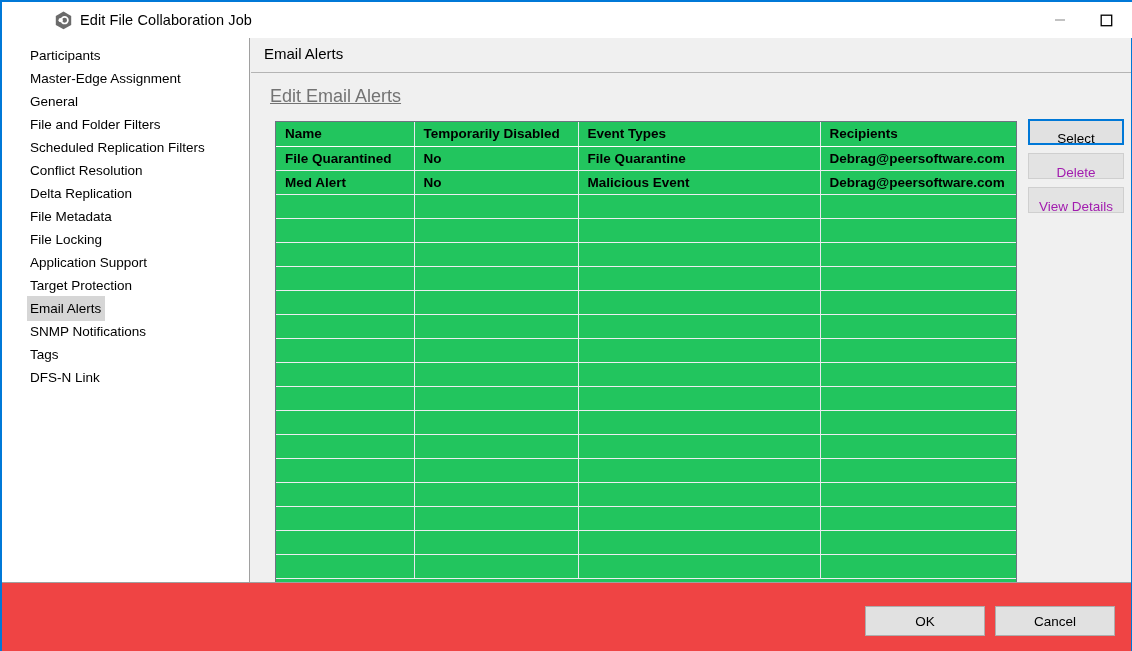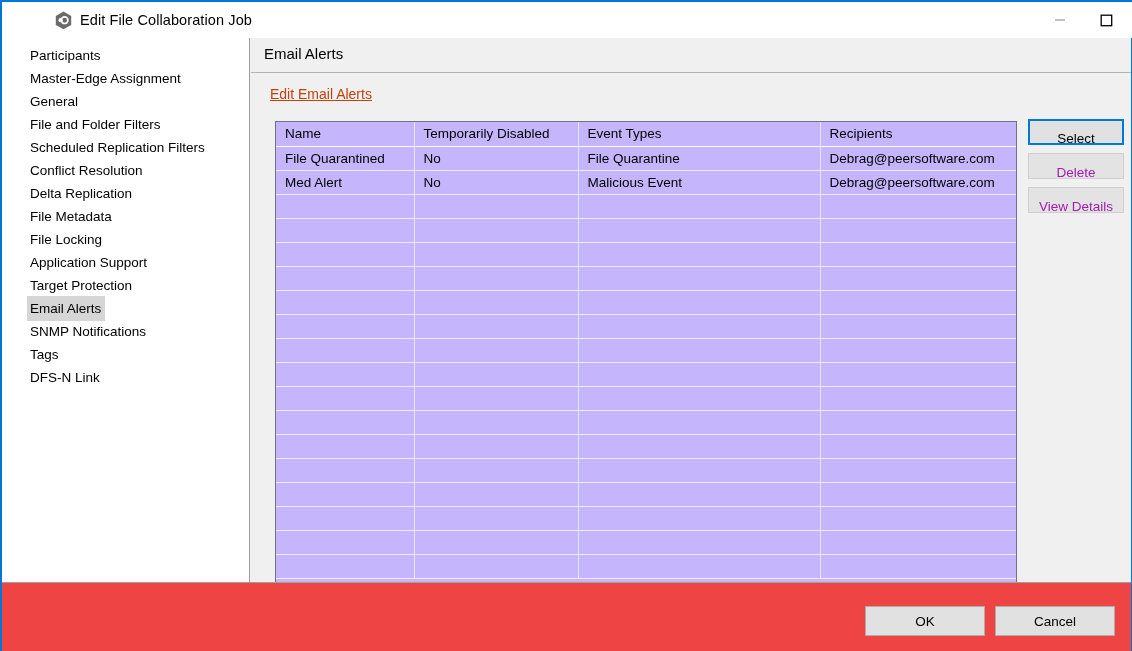--- a/index.html
+++ b/index.html
@@ -134,37 +134,38 @@
     left: 13px;
     top: 7px;
     font-size: 15px;
     color: #000000;
   }
 
   #edit-link {
     position: absolute;
     left: 19px;
     top: 48px;
-    font-size: 14px;
-    color: #c2410c;
+    font-size: 18px;
+    color: #737373;
     text-decoration: underline;
     cursor: pointer;
   }
 
   
   #table-wrap {
     position: absolute;
     left: 24px;
     top: 83px;
     width: 742px;
     height: 514px;
-    background: #c4b5fd;
+    background: #22c55e;
     border: 1px solid #6e7382;
     box-sizing: border-box;
     overflow: hidden;
+    font-weight: bold;
   }
   table.grid {
     border-collapse: collapse;
     table-layout: fixed;
     width: 100%;
     font-size: 13.5px;
   }
   table.grid td {
     height: 24px;
     box-sizing: border-box;

